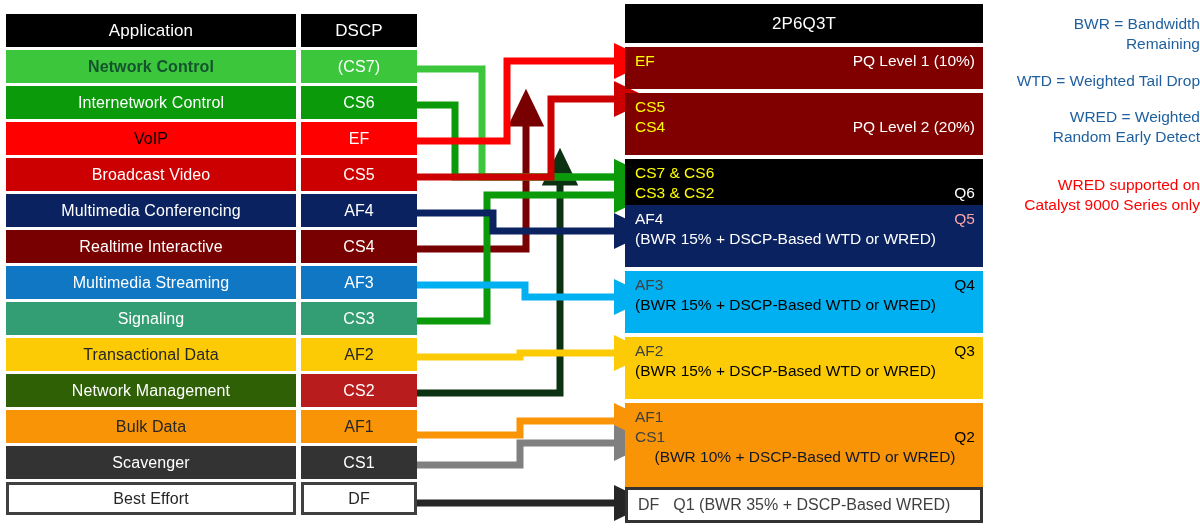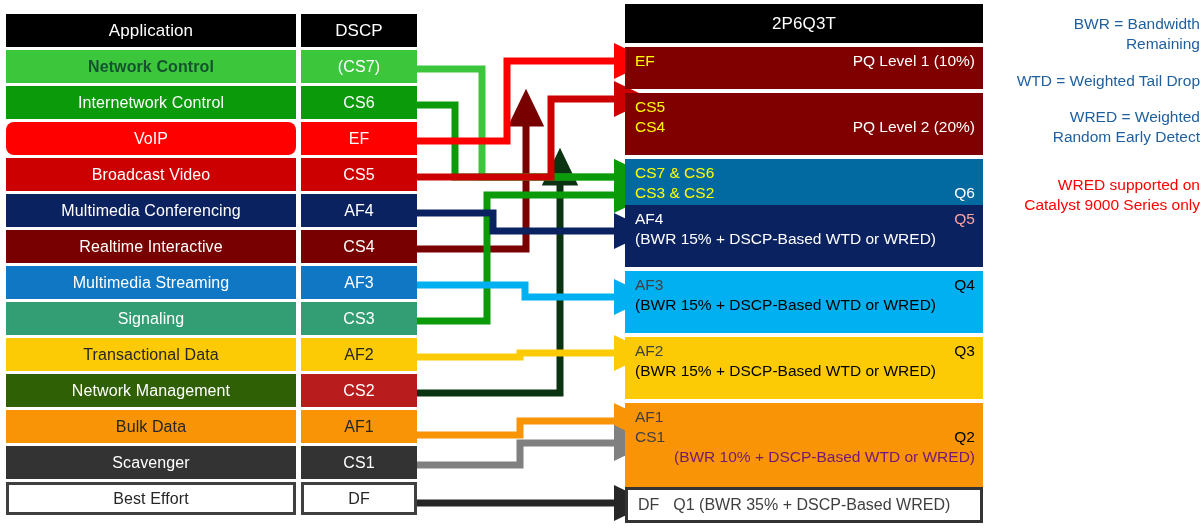--- a/index.html
+++ b/index.html
@@ -55,21 +55,21 @@
 
 <div class="stage">
 
   <div id="left-table">
       <div class="cell hdr app-col" style="top: 14px; height: 33px;">Application</div>
       <div class="cell hdr dscp-col" style="top: 14px; height: 33px;">DSCP</div>
       <div class="cell app-col" style="top: 50px; height: 33px; background: rgb(60, 198, 60); color: #14532d; font-weight: bold;">Network Control</div>
       <div class="cell dscp-col" style="top: 50px; height: 33px; background: rgb(60, 198, 60); color: rgb(255, 255, 255);">(CS7)</div>
       <div class="cell app-col" style="top: 86px; height: 33px; background: rgb(10, 154, 10); color: rgb(255, 255, 255);">Internetwork Control</div>
       <div class="cell dscp-col" style="top: 86px; height: 33px; background: rgb(10, 154, 10); color: rgb(255, 255, 255);">CS6</div>
-      <div class="cell app-col" style="top: 122px; height: 33px; background: rgb(255, 0, 0); color: #ffffff; border-radius: 8px;">VoIP</div>
+      <div class="cell app-col" style="top: 122px; height: 33px; background: rgb(255, 0, 0); color: #000000;">VoIP</div>
       <div class="cell dscp-col" style="top: 122px; height: 33px; background: rgb(255, 0, 0); color: rgb(255, 255, 255);">EF</div>
       <div class="cell app-col" style="top: 158px; height: 33px; background: rgb(204, 0, 0); color: rgb(255, 255, 255);">Broadcast Video</div>
       <div class="cell dscp-col" style="top: 158px; height: 33px; background: rgb(204, 0, 0); color: rgb(255, 255, 255);">CS5</div>
       <div class="cell app-col" style="top: 194px; height: 33px; background: rgb(11, 34, 96); color: rgb(255, 255, 255);">Multimedia Conferencing</div>
       <div class="cell dscp-col" style="top: 194px; height: 33px; background: rgb(11, 34, 96); color: rgb(255, 255, 255);">AF4</div>
       <div class="cell app-col" style="top: 230px; height: 33px; background: rgb(120, 0, 0); color: rgb(255, 255, 255);">Realtime Interactive</div>
       <div class="cell dscp-col" style="top: 230px; height: 33px; background: rgb(120, 0, 0); color: rgb(255, 255, 255);">CS4</div>
       <div class="cell app-col" style="top: 266px; height: 33px; background: rgb(15, 119, 196); color: rgb(255, 255, 255);">Multimedia Streaming</div>
       <div class="cell dscp-col" style="top: 266px; height: 33px; background: rgb(15, 119, 196); color: rgb(255, 255, 255);">AF3</div>
       <div class="cell app-col" style="top: 302px; height: 33px; background: rgb(51, 158, 115); color: rgb(255, 255, 255);">Signaling</div>
@@ -166,21 +166,21 @@
       </div>
       <div class="qcell q-col" style="top: 93px; height: 62px; background: rgb(128, 0, 0);">
         <div class="qline">
           <span class="lft" style="color: rgb(255, 255, 0);">CS5</span>
         </div>
         <div class="qline">
           <span class="lft" style="color: rgb(255, 255, 0);">CS4</span>
           <span class="rgt" style="color: rgb(255, 255, 255);">PQ Level 2 (20%)</span>
         </div>
       </div>
-      <div class="qcell q-col" style="top: 159px; height: 62px; background: #0369a1;">
+      <div class="qcell q-col" style="top: 159px; height: 62px; background: #000000;">
         <div class="qline">
           <span class="lft" style="color: rgb(255, 255, 0);">CS7 &amp; CS6</span>
         </div>
         <div class="qline">
           <span class="lft" style="color: rgb(255, 255, 0);">CS3 &amp; CS2</span>
           <span class="rgt" style="color: rgb(255, 255, 255);">Q6</span>
         </div>
         <div class="qfull" style="color: rgb(255, 255, 255); text-align: right;">(BWR 10%)</div>
       </div>
       <div class="qcell q-col" style="top: 205px; height: 62px; background: rgb(11, 34, 96);">
@@ -205,21 +205,21 @@
         <div class="qfull" style="color: rgb(0, 0, 0); text-align: left;">(BWR 15% + DSCP-Based WTD or WRED)</div>
       </div>
       <div class="qcell q-col" style="top: 403px; height: 84px; background: rgb(249, 148, 6);">
         <div class="qline">
           <span class="lft" style="color: rgb(64, 64, 64);">AF1</span>
         </div>
         <div class="qline">
           <span class="lft" style="color: rgb(64, 64, 64);">CS1</span>
           <span class="rgt" style="color: rgb(0, 0, 0);">Q2</span>
         </div>
-        <div class="qfull" style="color: #701a75; text-align: right;">(BWR 10% + DSCP-Based WTD or WRED)</div>
+        <div class="qfull" style="color: #0f172a; text-align: center;">(BWR 10% + DSCP-Based WTD or WRED)</div>
       </div>
       <div class="qcell q-col qrow-df" style="top: 487px; height: 36px;">
         <span class="df-tag">DF</span>
         <span>Q1 (BWR 35% + DSCP-Based WRED)</span>
       </div>
     </div>
 
   <div class="legend" id="legend-box" style="top: 14px; text-align: right;">
       <p style="color: rgb(31, 95, 158);">BWR = Bandwidth Remaining</p>
       <p style="color: rgb(31, 95, 158);">WTD = Weighted Tail Drop</p>

